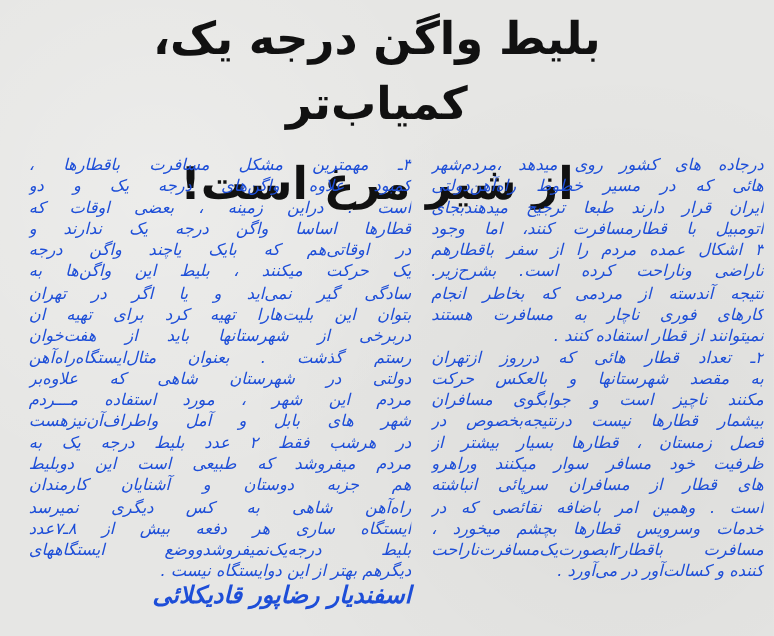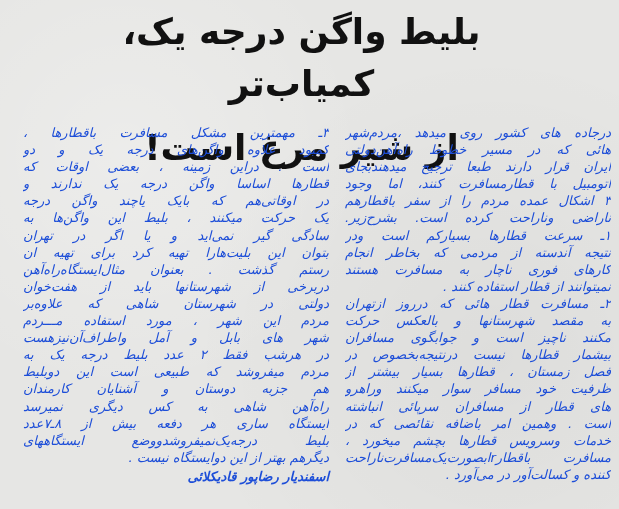--- a/index.html
+++ b/index.html
@@ -68,21 +68,21 @@
       white-space: nowrap;
       overflow: hidden;
       text-align: justify;
       text-align-last: justify;
     }
     .line.last {
       text-align-last: right;
     }
     .signature {
       font-weight: bold;
-      font-size: 13px;
+      font-size: 19px;
       text-align: center;
       margin-top: 2px;
       display: block;
       white-space: nowrap;
     }
   </style>
 </head>
 <body>
 
 <div class="page">
@@ -92,25 +92,24 @@
     <div class="line2">از شیر مرغ است!</div>
   </div>
 
   <div class="column col-right">
     <span class="line">درجاده های کشور روی میدهد ،مردم‌شهر</span>
     <span class="line">هائی که در مسیر خطوط راه‌آهن‌دولتی</span>
     <span class="line">ایران قرار دارند طبعا ترجیح میدهندبجای</span>
     <span class="line">اتومبیل با قطارمسافرت کنند، اما وجود</span>
     <span class="line">۳ اشکال عمده مردم را از سفر باقطارهم</span>
     <span class="line">ناراضی وناراحت کرده است. بشرح‌زیر.</span>
-    <span class="line">۱ـ سرعت قطارها بسیارکم است ودر</span>
     <span class="line">نتیجه آندسته از مردمی که بخاطر انجام</span>
     <span class="line">کارهای فوری ناچار به مسافرت هستند</span>
     <span class="line last">نمیتوانند از قطار استفاده کنند .</span>
-    <span class="line">۲ـ مسافرت قطار هائی که درروز ازتهران</span>
+    <span class="line">۲ـ تعداد قطار هائی که درروز ازتهران</span>
     <span class="line">به مقصد شهرستانها و بالعکس حرکت</span>
     <span class="line">مکنند ناچیز است و جوابگوی مسافران</span>
     <span class="line">بیشمار قطارها نیست درنتیجه‌بخصوص در</span>
     <span class="line">فصل زمستان ، قطارها بسیار بیشتر از</span>
     <span class="line">ظرفیت خود مسافر سوار میکنند وراهرو</span>
     <span class="line">های قطار از مسافران سرپائی انباشته</span>
     <span class="line">است . وهمین امر باضافه نقائصی که در</span>
     <span class="line">خدمات وسرویس قطارها بچشم میخورد ،</span>
     <span class="line">مسافرت باقطارrابصورت‌یک‌مسافرت‌ناراحت</span>
     <span class="line last">کننده و کسالت‌آور در می‌آورد .</span>
@@ -118,22 +117,22 @@
 
   <div class="column col-left">
     <span class="line">۳ـ مهمترین مشکل مسافرت باقطارها ،</span>
     <span class="line">کمبود علاوه واگن‌های درجه یک و دو</span>
     <span class="line">است . دراین زمینه ، بعضی اوقات که</span>
     <span class="line">قطارها اساسا واگن درجه یک ندارند و</span>
     <span class="line">در اوقاتی‌هم که بایک یاچند واگن درجه</span>
     <span class="line">یک حرکت میکنند ، بلیط این واگن‌ها به</span>
     <span class="line">سادگی گیر نمی‌اید و یا اگر در تهران</span>
     <span class="line">بتوان این بلیت‌هارا تهیه کرد برای تهیه ان</span>
+    <span class="line">دربرخی از شهرستانها باید از هفت‌خوان</span>
     <span class="line">رستم گذشت . بعنوان مثال‌ایستگاه‌راه‌آهن</span>
-    <span class="line">دربرخی از شهرستانها باید از هفت‌خوان</span>
     <span class="line">دولتی در شهرستان شاهی که علاوه‌بر</span>
     <span class="line">مردم این شهر ، مورد استفاده مـــردم</span>
     <span class="line">شهر های بابل و آمل واطراف‌آن‌نیزهست</span>
     <span class="line">در هرشب فقط ۲ عدد بلیط درجه یک به</span>
     <span class="line">مردم میفروشد که طبیعی است این دوبلیط</span>
     <span class="line">هم جزبه دوستان و آشنایان کارمندان</span>
     <span class="line">راه‌آهن شاهی به کس دیگری نمیرسد</span>
     <span class="line">ایستگاه ساری هر دفعه بیش از ۸ـ۷عدد</span>
     <span class="line">بلیط درجه‌یک‌نمیفروشدووضع ایستگاههای</span>
     <span class="line last">دیگرهم بهتر از این دوایستگاه نیست .</span>

